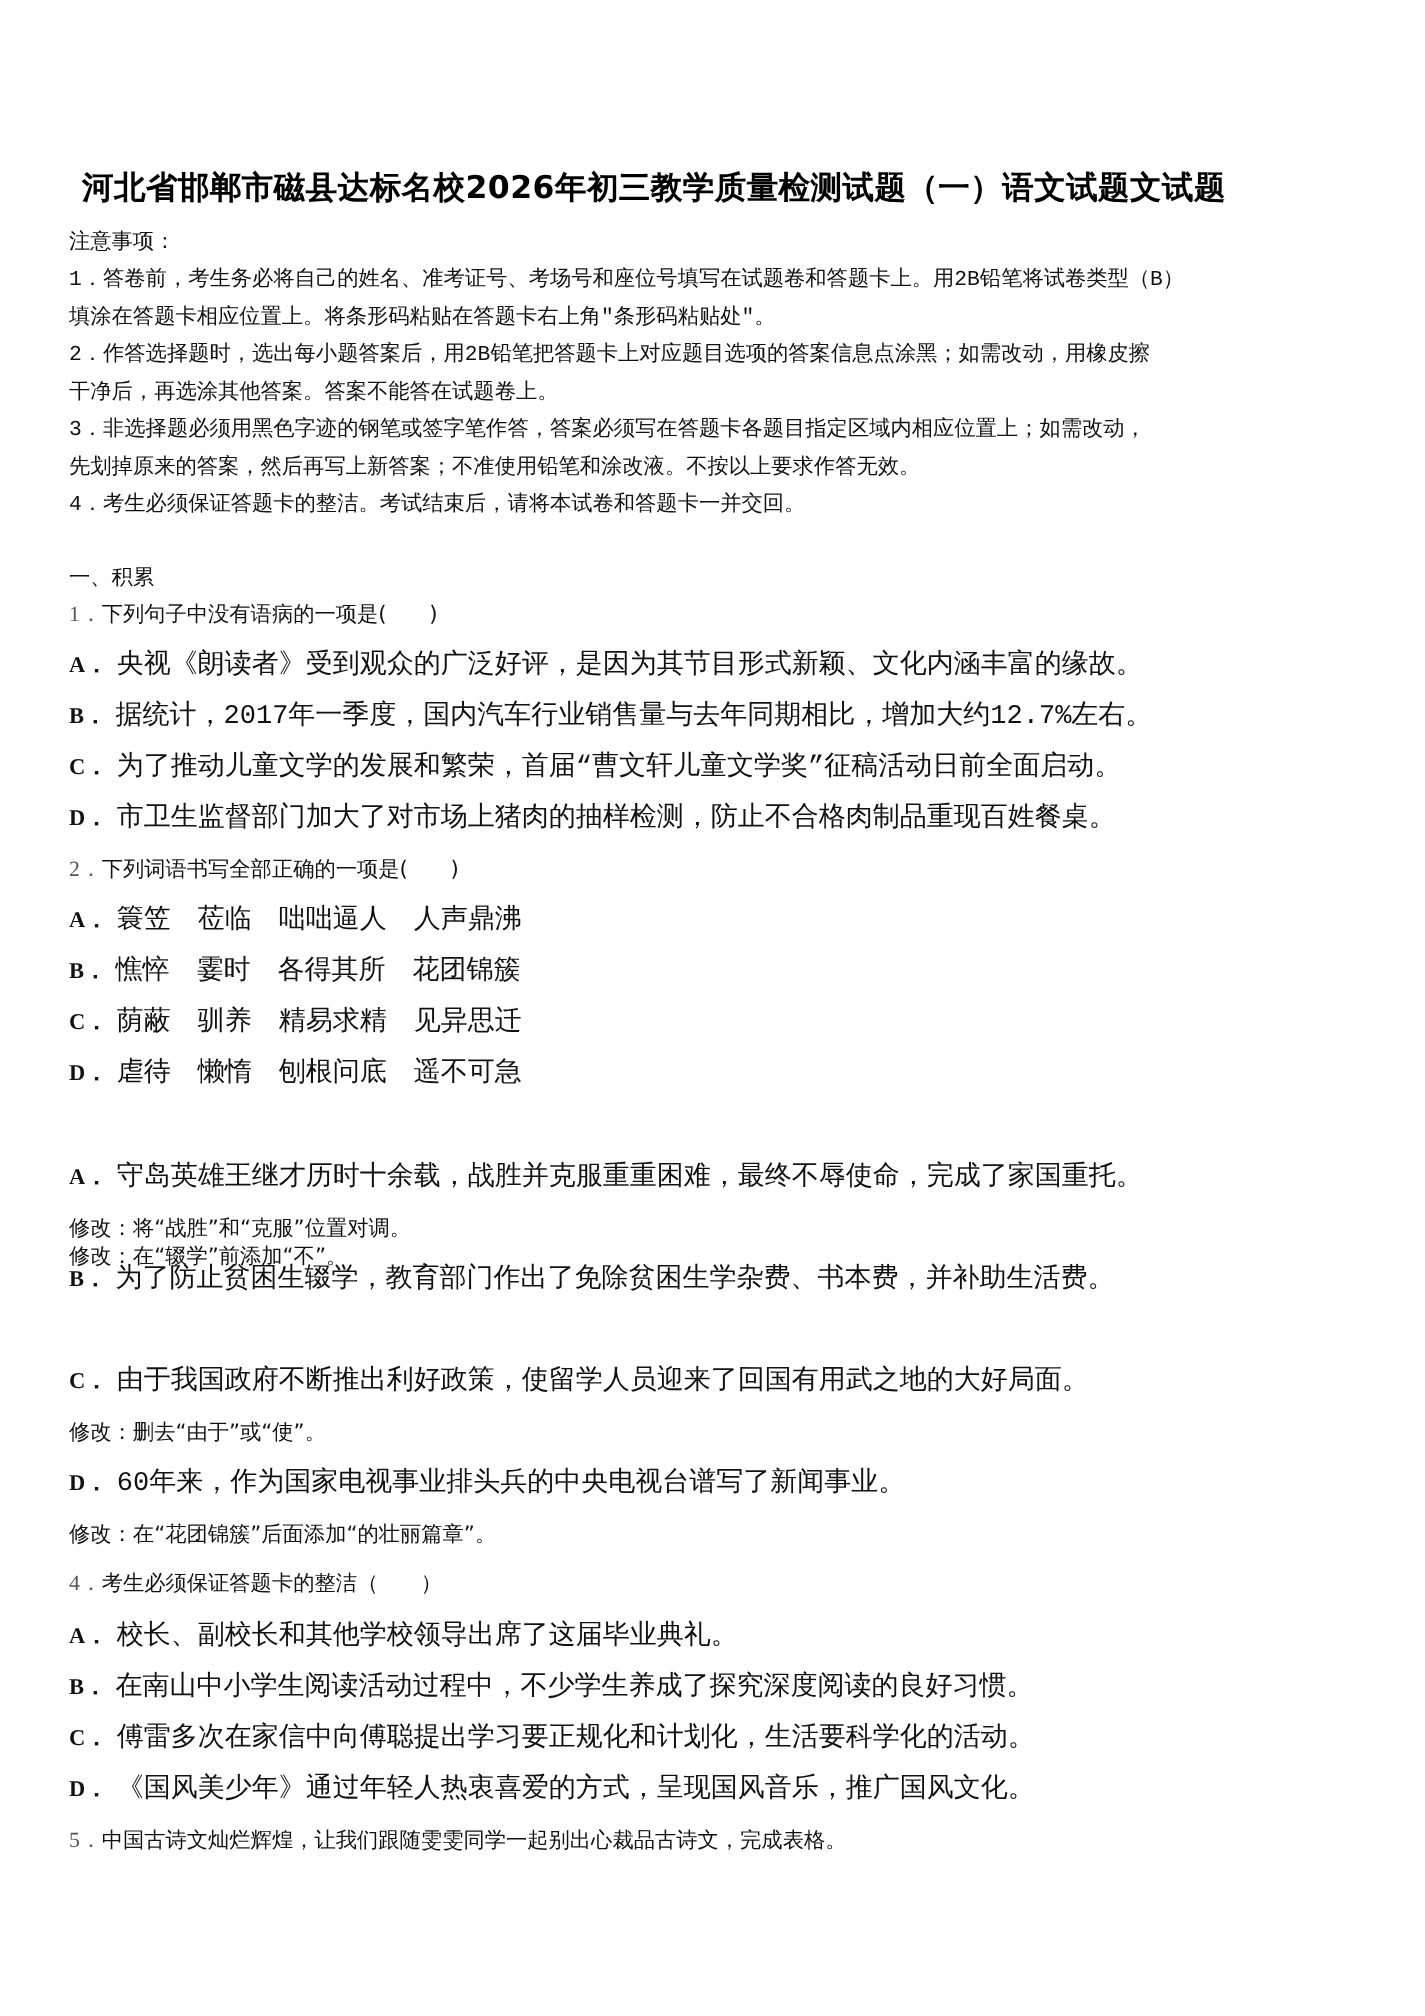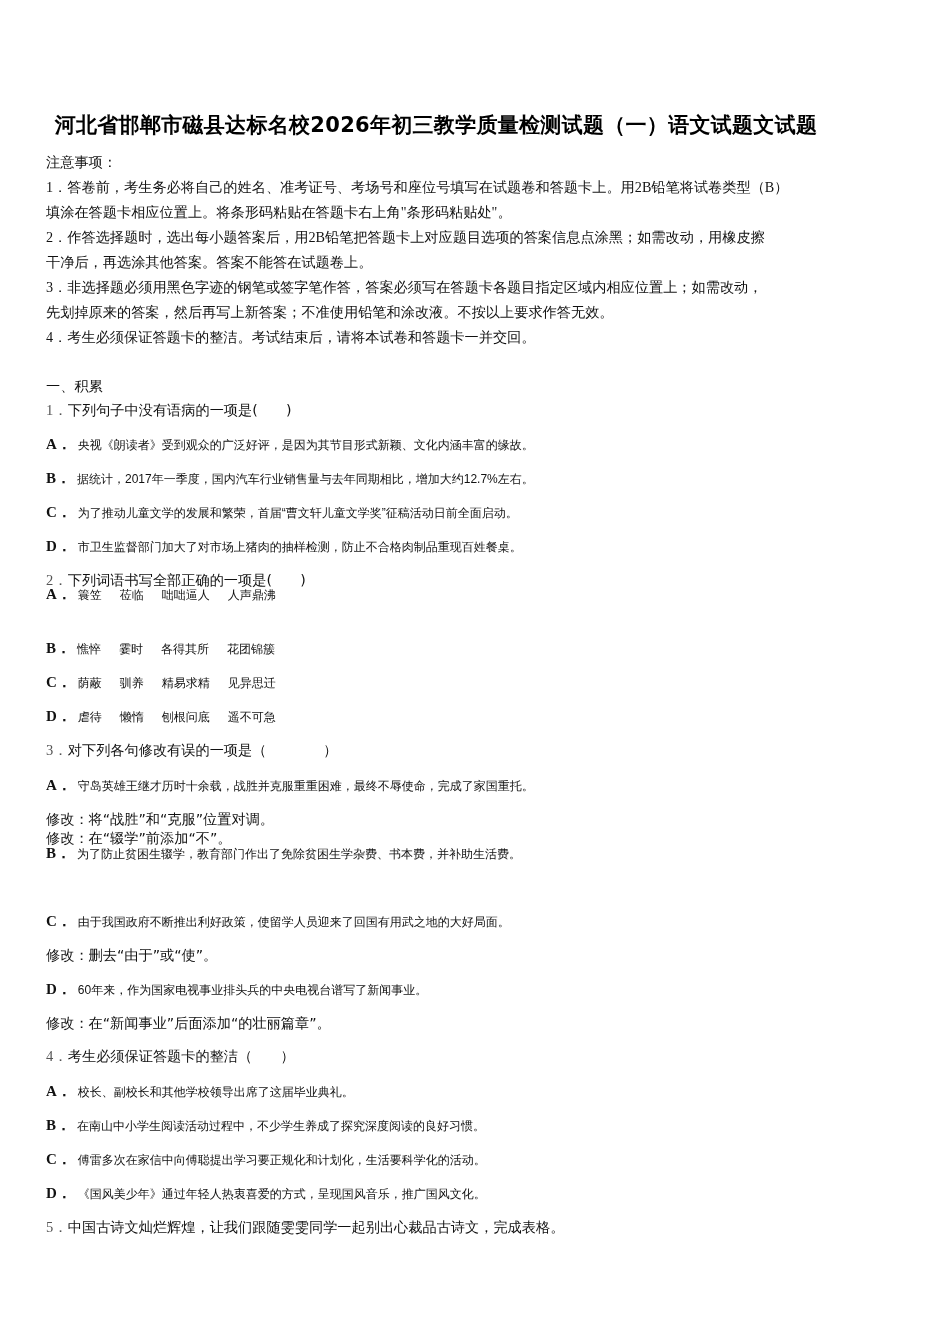--- a/index.html
+++ b/index.html
@@ -11,25 +11,25 @@
   .page { position: absolute; left: 0; top: 0; width: 950px; height: 1344px; }
   .title {
     position: absolute; left: 0; width: 872px; top: 111px;
     text-align: center; font-family: "DejaVu Sans", "Liberation Sans", sans-serif;
     font-weight: bold; font-size: 21px; letter-spacing: 0.3px; color: #000;
   }
   .line {
     position: absolute; left: 46px; font-size: 14.5px; line-height: 20px;
     white-space: nowrap; color: #111;
   }
-  .notice { font-family: Liberation Serif, serif; font-size: 14.2px; }
+  .notice { font-family: Liberation Mono, monospace; font-size: 14.2px; }
   .qnum { color: #555; font-family: "Liberation Serif", "DejaVu Serif", serif; }
   .qtext { font-family: "DejaVu Sans", "Liberation Sans", sans-serif; font-size: 14.2px; }
   .opt-letter { font-weight: bold; font-family: "Liberation Serif", "DejaVu Serif", serif; font-size: 15px; margin-right: 6px; }
-  .opt-text { font-family: Liberation Sans, sans-serif; font-size: 12px; }
+  .opt-text { font-family: Liberation Mono, monospace; font-size: 18px; }
   .word { display: inline-block; margin-right: 18px; }
 </style>
 </head>
 <body>
 
 <div class="page">
 
   <div class="title">河北省邯郸市磁县达标名校2026年初三教学质量检测试题（一）语文试题文试题</div>
 
   <div class="line notice" style="top:152px">注意事项：</div>
@@ -55,52 +55,49 @@
   <div class="line" style="top:536px">
     <span class="opt-letter">D．</span><span class="opt-text">市卫生监督部门加大了对市场上猪肉的抽样检测，防止不合格肉制品重现百姓餐桌。</span>
   </div>
   <div class="line" style="top:502px">
     <span class="opt-letter">C．</span><span class="opt-text">为了推动儿童文学的发展和繁荣，首届“曹文轩儿童文学奖”征稿活动日前全面启动。</span>
   </div>
 
   <div class="line" style="top:570px">
     <span class="qnum">2．</span><span class="qtext">下列词语书写全部正确的一项是(　　)</span>
   </div>
-  <div class="line" style="top:584px">
+  <div class="line" style="top:604px">
     <span class="opt-letter">A．</span><span class="opt-text"><span class="word">簑笠</span><span class="word">莅临</span><span class="word">咄咄逼人</span><span class="word">人声鼎沸</span></span>
   </div>
   <div class="line" style="top:672px">
     <span class="opt-letter">C．</span><span class="opt-text"><span class="word">荫蔽</span><span class="word">驯养</span><span class="word">精易求精</span><span class="word">见异思迁</span></span>
   </div>
   <div class="line" style="top:638px">
     <span class="opt-letter">B．</span><span class="opt-text"><span class="word">憔悴</span><span class="word">霎时</span><span class="word">各得其所</span><span class="word">花团锦簇</span></span>
   </div>
   <div class="line" style="top:706px">
     <span class="opt-letter">D．</span><span class="opt-text"><span class="word">虐待</span><span class="word">懒惰</span><span class="word">刨根问底</span><span class="word">遥不可急</span></span>
   </div>
 
-  <div class="line" style="top:740px">
-    <span class="qnum">3．</span><span class="qtext">对下列各句修改有误的一项是（　　　　）</span>
-  </div>
   <div class="line" style="top:775px">
     <span class="opt-letter">A．</span><span class="opt-text">守岛英雄王继才历时十余载，战胜并克服重重困难，最终不辱使命，完成了家国重托。</span>
   </div>
   <div class="line qtext" style="top:809px">修改：将“战胜”和“克服”位置对调。</div>
   <div class="line" style="top:843px">
     <span class="opt-letter">B．</span><span class="opt-text">为了防止贫困生辍学，教育部门作出了免除贫困生学杂费、书本费，并补助生活费。</span>
   </div>
   <div class="line qtext" style="top:828px">修改：在“辍学”前添加“不”。</div>
   <div class="line" style="top:911px">
     <span class="opt-letter">C．</span><span class="opt-text">由于我国政府不断推出利好政策，使留学人员迎来了回国有用武之地的大好局面。</span>
   </div>
   <div class="line qtext" style="top:945px">修改：删去“由于”或“使”。</div>
   <div class="line" style="top:979px">
     <span class="opt-letter">D．</span><span class="opt-text">60年来，作为国家电视事业排头兵的中央电视台谱写了新闻事业。</span>
   </div>
-  <div class="line qtext" style="top:1013px">修改：在“新闻事业”后面添加“的壮丽篇章”。</div>
+  <div class="line qtext" style="top:1013px">修改：在“花团锦簇”后面添加“的壮丽篇章”。</div>
 
   <div class="line" style="top:1046px">
     <span class="qnum">4．</span><span class="qtext">考生必须保证答题卡的整洁（　　）</span>
   </div>
   <div class="line" style="top:1081px">
     <span class="opt-letter">A．</span><span class="opt-text">校长、副校长和其他学校领导出席了这届毕业典礼。</span>
   </div>
   <div class="line" style="top:1115px">
     <span class="opt-letter">B．</span><span class="opt-text">在南山中小学生阅读活动过程中，不少学生养成了探究深度阅读的良好习惯。</span>
   </div>

